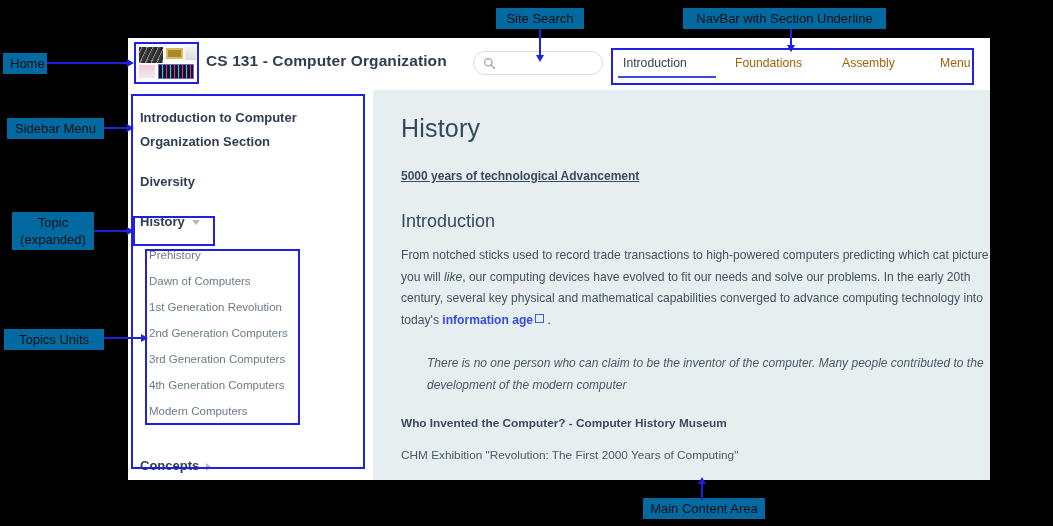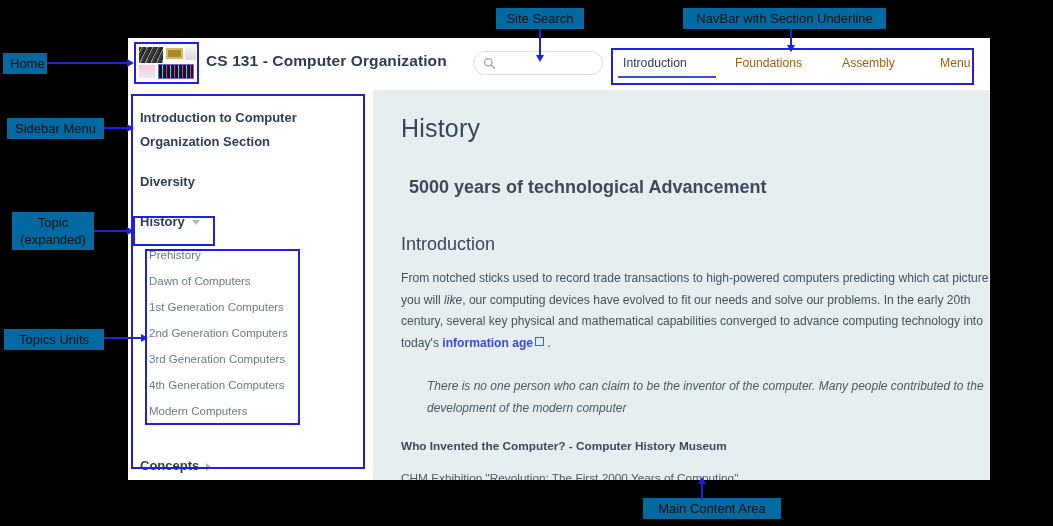--- a/index.html
+++ b/index.html
@@ -188,25 +188,26 @@
   }
   #doc-title {
     margin: 0;
     padding-top: 24px;
     font-size: 25px;
     font-weight: 400;
     color: #34495e;
     letter-spacing: .2px;
   }
   #doc-sub {
-    margin: 8px;
+    margin: 0;
     padding-top: 26px;
-    font-size: 18px;
+    font-size: 12px;
     font-weight: 700;
     color: #3b4a5c;
+    text-decoration: underline;
   }
   #sec-title {
     margin: 0;
     padding-top: 28px;
     font-size: 18px;
     font-weight: 400;
     color: #34495e;
   }
   #para-1 {
     margin: 0;
@@ -336,21 +337,21 @@
     <div id="sidebar">
       <div class="side-head" id="side-0">Introduction to Computer Organization Section</div>
       <div class="side-head" id="side-1">Diversity</div>
       <div class="side-head" id="side-2">
         <span>History</span><span class="caret-down"></span>
       </div>
 
       <div id="unit-list">
         <div class="unit-item">Prehistory</div>
         <div class="unit-item">Dawn of Computers</div>
-        <div class="unit-item">1st Generation Computers</div>
+        <div class="unit-item">1st Generation Revolution</div>
         <div class="unit-item">2nd Generation Computers</div>
         <div class="unit-item">3rd Generation Computers</div>
         <div class="unit-item">4th Generation Computers</div>
         <div class="unit-item">Modern Computers</div>
       </div>
 
       <div class="side-head" id="side-3">
         <span>Concepts</span><span class="caret-right"></span>
       </div>
     </div>
@@ -392,15 +393,15 @@
 <div class="anno-label" style="left:12px; top:212px; width:82px;">Topic
 (expanded)</div>
 <div class="anno-line" style="left:94px; top:230px; width:34px; height:2px;"></div>
 <div class="anno-arrow arrow-right" style="left:127px; top:227px;"></div>
 
 <div class="anno-box" style="left:145px; top:249px; width:155px; height:176px;"></div>
 <div class="anno-label" style="left:4px; top:329px; width:100px;">Topics Units</div>
 <div class="anno-line" style="left:104px; top:337px; width:38px; height:2px;"></div>
 <div class="anno-arrow arrow-right" style="left:141px; top:334px;"></div>
 
-<div class="anno-label" style="left:643px; top:498px; width:138px;">Main Content Area</div>
+<div class="anno-label" style="left:643px; top:498px; width:122px;">Main Content Area</div>
 <div class="anno-line" style="left:701px; top:482px; width:2px; height:18px;"></div>
 <div class="anno-arrow arrow-up" style="left:698px; top:477px;"></div>
 
 </body></html>

